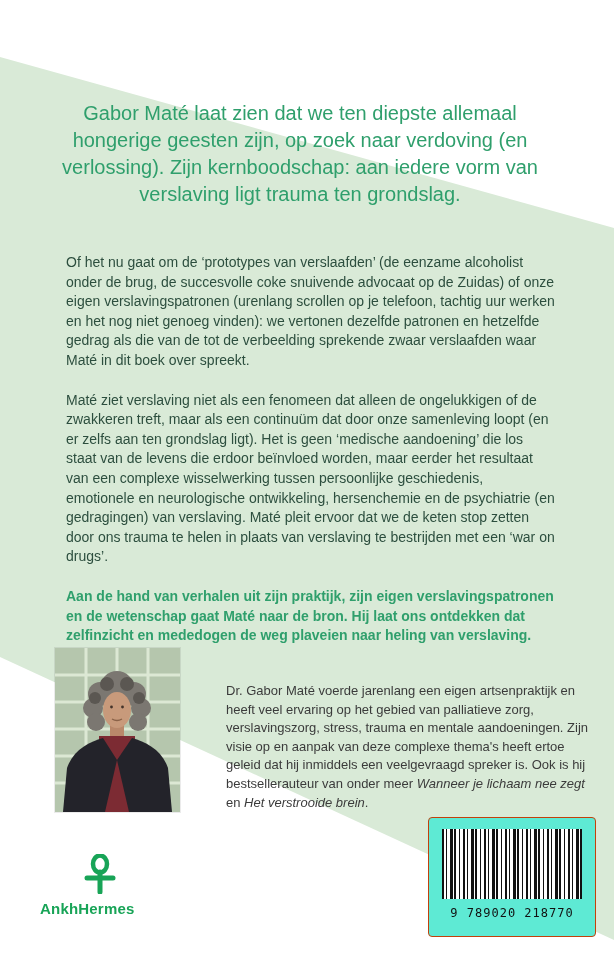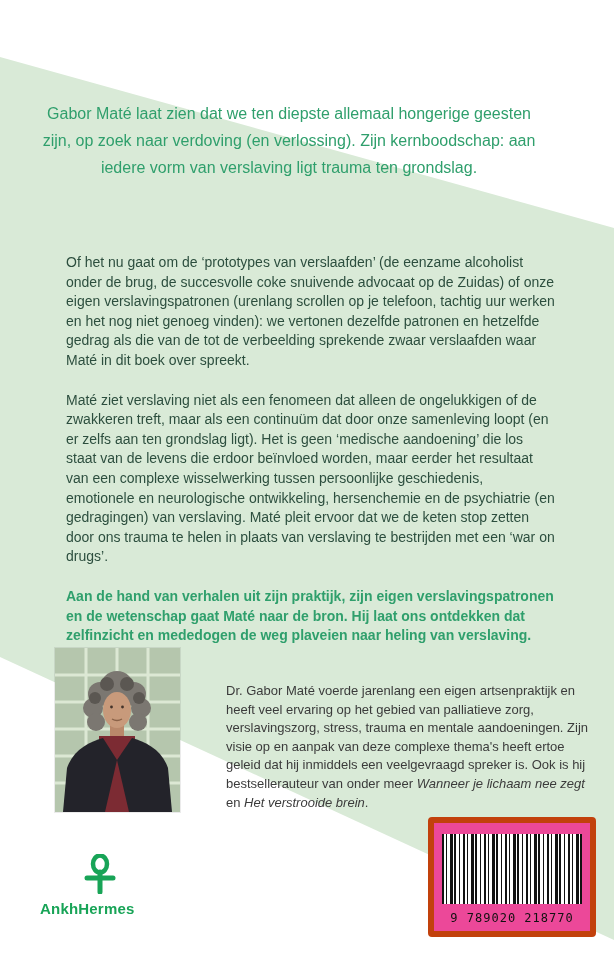--- a/index.html
+++ b/index.html
@@ -9,24 +9,24 @@
     overflow:hidden;
     background:#ffffff;
     font-family:"Liberation Sans", sans-serif;
   }
   .green-band{
     position:absolute;left:0;top:0;width:614px;height:960px;
     background:#d9ead7;
     clip-path:polygon(0 57px, 614px 228px, 614px 940px, 0 657px);
   }
   .headline{
-    position:absolute;left:39px;top:100px;width:500px;margin:0;
+    position:absolute;left:50px;top:100px;width:500px;margin:0;
     text-align:center;
     color:#2f9f6c;
-    font-size:16px;line-height:27px;font-weight:500;
+    font-size:20px;line-height:27px;font-weight:500;
     z-index:2;
   }
   .body-copy{
     position:absolute;left:66px;top:253px;width:505px;z-index:2;
   }
   .body-copy p{
     margin:0 16px 20px 0;
     color:#2c4e3e;
     font-size:14px;line-height:19.6px;
   }
@@ -47,21 +47,21 @@
   .publisher{
     position:absolute;left:40px;top:854px;width:120px;text-align:left;
     z-index:3;
   }
   .publisher svg{display:block;margin:0 auto 6px auto;}
   .pubname{
     color:#18a457;font-size:15px;font-weight:bold;letter-spacing:0.2px;
   }
   .barcode{
     position:absolute;left:428px;top:817px;width:168px;height:120px;
-    background:#ec4899;border:6px solid #c2410c;border-radius:4px;
+    background:#5eead4;border:1px solid #c2410c;border-radius:4px;
     box-sizing:border-box;z-index:3;
   }
   .bars{
     margin:11px auto 0 auto;width:140px;height:70px;
     background:repeating-linear-gradient(90deg,
       #111 0 2px, #fff 2px 4px,
       #111 4px 5px, #fff 5px 8px,
       #111 8px 11px, #fff 11px 12px,
       #111 12px 14px, #fff 14px 17px,
       #111 17px 18px, #fff 18px 21px);

